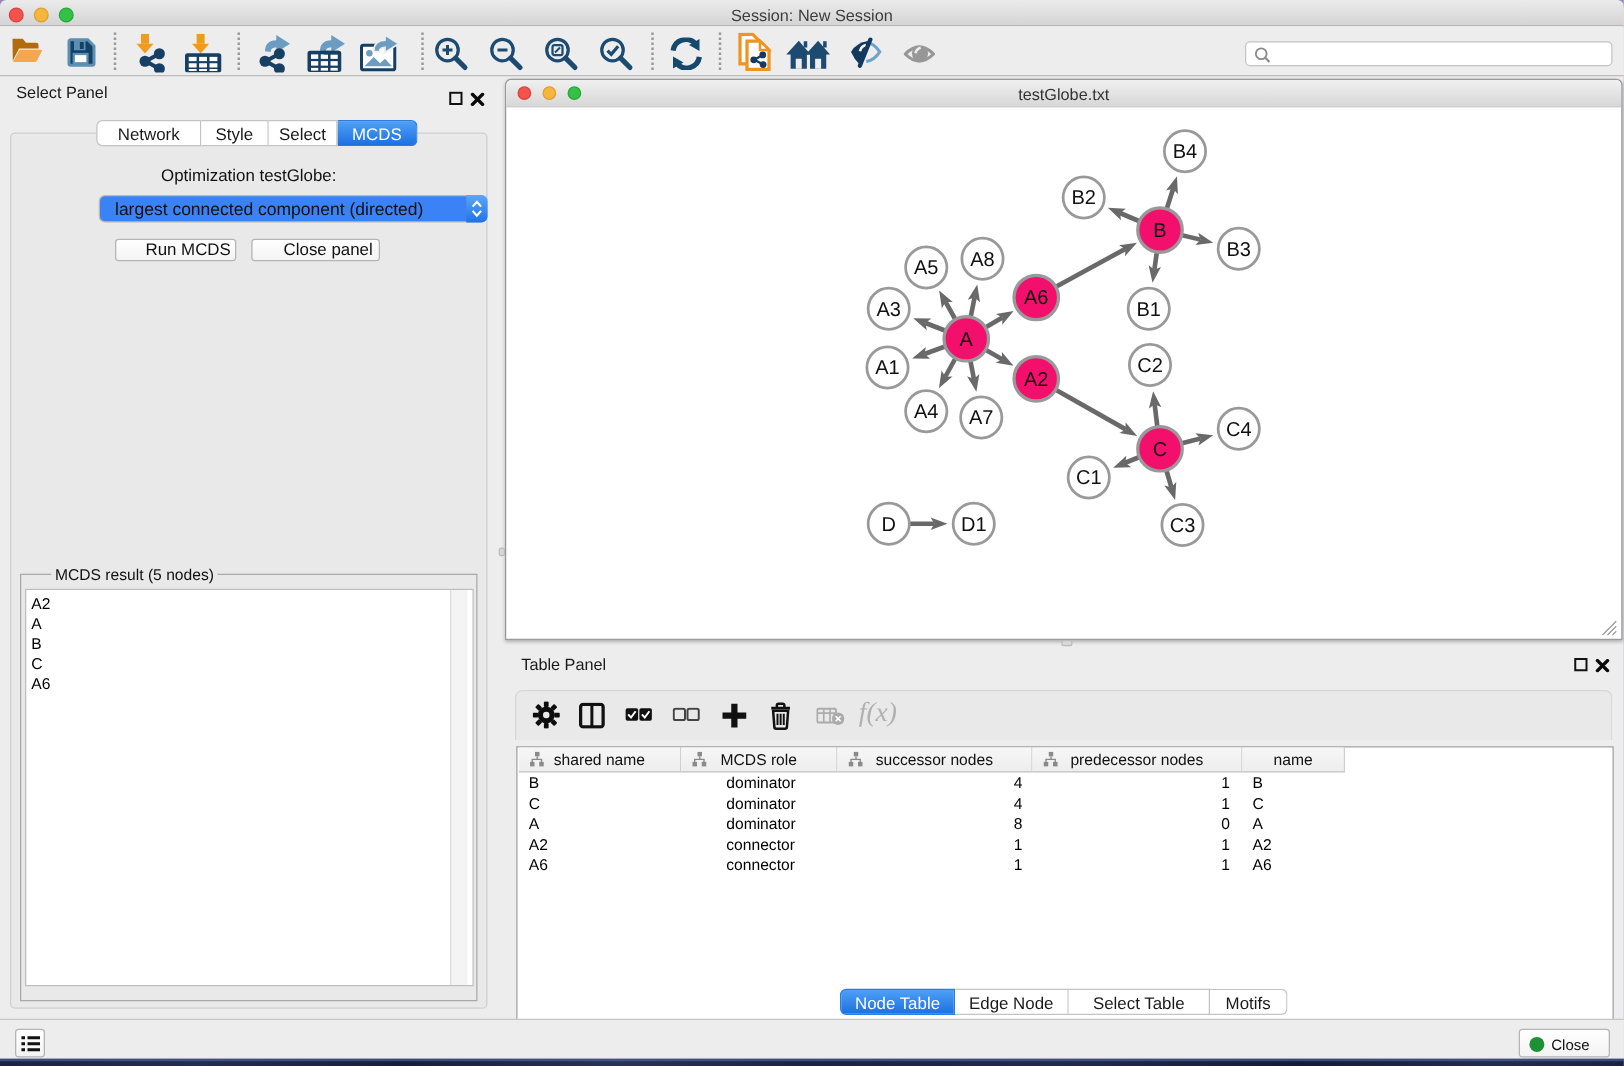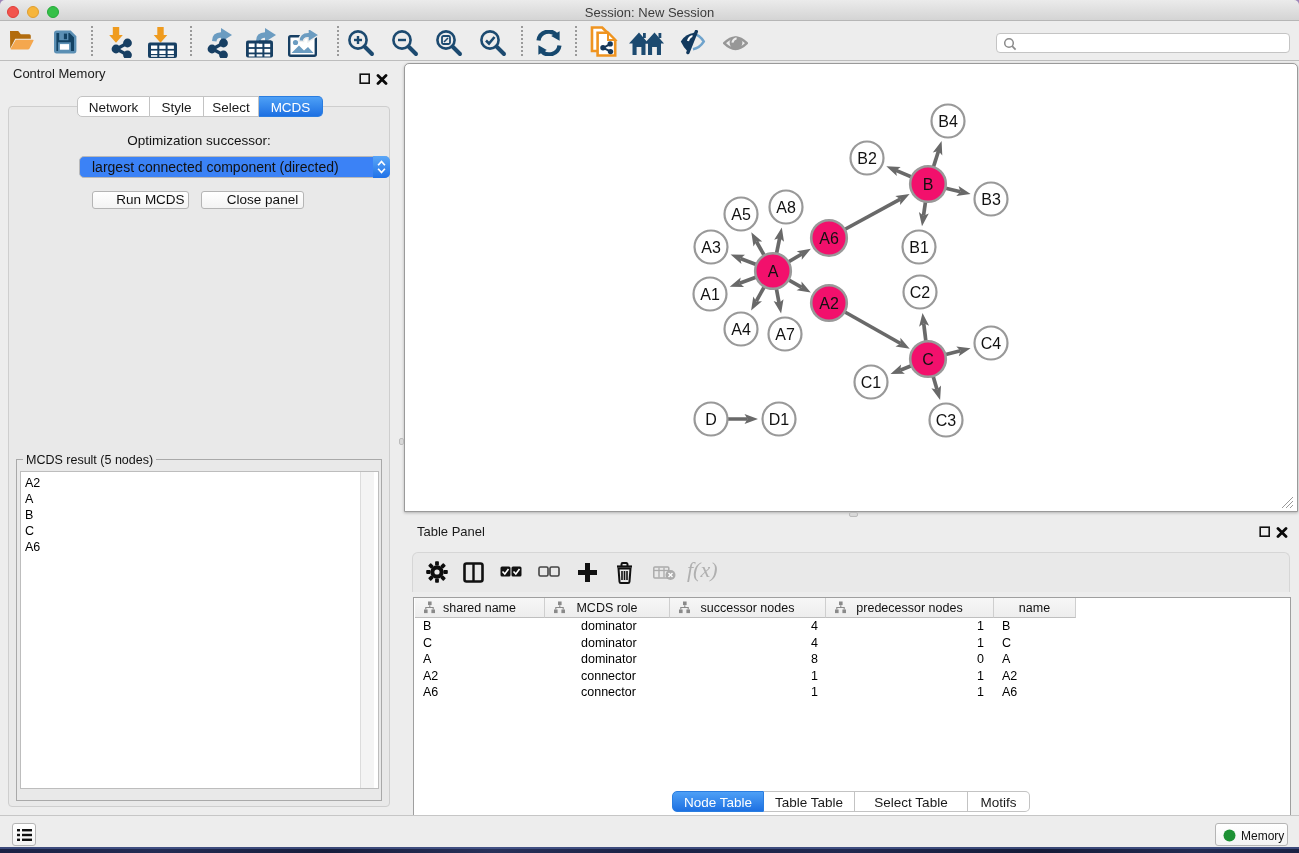--- a/index.html
+++ b/index.html
@@ -21,21 +21,21 @@
 .tabs { position:absolute; display:flex; }
 .tab { height:21px; line-height:21px; text-align:center; font-size:13.5px; background:#fff; border:1px solid #c3c3c3; border-left:none; color:#1a1a1a; padding:0; }
 .tab.first { border-left:1px solid #c3c3c3; border-radius:5px 0 0 5px; }
 .tab.last { border-radius:0 5px 5px 0; }
 .tab.sel { background:linear-gradient(#4ea0f6,#1d70e2); color:#fff; border-color:#2a7de0; }
 #opt-label { position:absolute; left:0; top:133px; width:398px; text-align:center; font-size:13.5px; color:#111; }
 #dropdown { position:absolute; left:43px; top:156px; width:311px; height:22px; background:#3b82f6; border:1px solid #b9b9b9; border-radius:5px; font-size:14px; color:#111; line-height:20px; padding-left:12px;margin-left:36px; }
 #dd-btn { position:absolute; right:-1px; top:-1px; width:17px; height:22px; border-radius:0 5px 5px 0; background:linear-gradient(#5ba7f7,#2072e8); }
 .btn { position:absolute; height:18px; background:linear-gradient(#ffffff,#f3f3f3); border:1px solid #b5b5b5; border-radius:3px; font-size:13.5px; color:#111; text-align:center; line-height:16px;padding-left:20px; }
 #fieldset { position:absolute; left:16px; top:459px; width:366px; height:342px; border:1px solid #a9a9a9; }
-#fs-legend { position:absolute; left:6px; top:-7px; background:#e9e9e9; padding:0 3px; font-size:12.5px; color:#111; }
+#fs-legend { position:absolute; left:24px; top:-7px; background:#e9e9e9; padding:0 3px; font-size:12.5px; color:#111; }
 #mcds-list { position:absolute; left:3px; top:11px; width:359px; height:318px; background:#fff; border:1px solid #bdbdbd; font-size:12.5px; color:#000; }
 #mcds-list .sb { position:absolute; right:4px; top:0; width:14px; height:100%; background:#f4f4f4; border-left:1px solid #dcdcdc; }
 #mcds-list div.it { padding-left:4px; height:16px; line-height:16px; }
 #mcds-list { padding-top:3px; }
 
 #gwin { position:absolute; left:404px; top:63px; width:894px; height:449px; background:#fff; border:1px solid #9a9a9a; border-radius:5px 5px 0 0; box-shadow:0 1px 3px rgba(0,0,0,.25); }
 #gtitle { position:absolute; left:0; top:0; width:100%; height:22px; background:linear-gradient(#f0f0f0,#d7d7d7); border-bottom:1px solid #b0b0b0; border-radius:5px 5px 0 0; }
 #gtitle .t { position:absolute; top:4px; width:100%; text-align:center; font-size:13px; color:#333; }
 
 #tp-title { position:absolute; left:417px; top:524px; font-size:13px; color:#1a1a1a; }
@@ -207,38 +207,38 @@
     <path d="M9.4 9.6 Q10.2 5.9 13.6 5.2" fill="none" stroke="#ededed" stroke-width="2.1"></path>
   </svg>
   <div id="search">
     <svg style="position:absolute;left:6px;top:3px" width="14" height="14" viewBox="0 0 14 14">
       <circle cx="6" cy="6" r="4.3" fill="none" stroke="#8a8a8a" stroke-width="1.5"></circle>
       <line x1="9.2" y1="9.2" x2="12.6" y2="12.6" stroke="#8a8a8a" stroke-width="1.7"></line>
     </svg>
   </div>
 </div>
 
-<div id="cp-title">Control Memory</div>
+<div id="cp-title">Select Panel</div>
 <svg class="abs" style="left:359px;top:73px" width="12" height="12" viewBox="0 0 12 12">
     <rect x="1.2" y="1.2" width="9" height="9" fill="none" stroke="#111" stroke-width="1.6"></rect>
   </svg>
 <svg class="abs" style="left:376px;top:74px" width="12" height="11" viewBox="0 0 12 11">
     <g stroke="#0a0a0a" stroke-width="2.8" stroke-linecap="round">
       <line x1="2" y1="1.5" x2="10" y2="9.5"></line>
       <line x1="10" y1="1.5" x2="2" y2="9.5"></line>
     </g>
   </svg>
 <div id="cp-panel"></div>
 <div class="tabs" style="left:77px;top:96px">
-  <div class="tab first" style="width:73px">Network</div>
+  <div class="tab first" style="width:84px">Network</div>
   <div class="tab" style="width:54px">Style</div>
   <div class="tab" style="width:55px">Select</div>
   <div class="tab last sel" style="width:64px">MCDS</div>
 </div>
-<div id="opt-label">Optimization successor:</div>
+<div id="opt-label">Optimization testGlobe:</div>
 <div id="dropdown">largest connected component (directed)
   <div id="dd-btn">
       <svg style="position:absolute;left:3px;top:4px" width="11" height="14" viewBox="0 0 13 16">
     <path d="M2.5 6 L6.5 1.5 L10.5 6" fill="none" stroke="#fff" stroke-width="2"></path>
     <path d="M2.5 10 L6.5 14.5 L10.5 10" fill="none" stroke="#fff" stroke-width="2"></path>
       </svg>
   </div>
 </div>
 <div class="btn" style="left:92px;top:191px;width:97px;">Run MCDS</div>
 <div class="btn" style="left:201px;top:191px;width:103px;">Close panel</div>
@@ -248,20 +248,26 @@
     <div class="it">A2</div>
       <div class="it">A</div>
       <div class="it">B</div>
       <div class="it">C</div>
       <div class="it">A6</div>
     <div class="sb"></div>
   </div>
 </div>
 
 <div id="gwin">
+  <div id="gtitle">
+    <div class="tl" style="left:9px;top:5px;width:11px;height:11px;background:#f2544d;border:1px solid #e03e38;"></div>
+    <div class="tl" style="left:29px;top:5px;width:11px;height:11px;background:#f6b53b;border:1px solid #e09e2f;"></div>
+    <div class="tl" style="left:49px;top:5px;width:11px;height:11px;background:#35c048;border:1px solid #24a939;"></div>
+    <div class="t">testGlobe.txt</div>
+  </div>
   <svg style="position:absolute;left:0;top:23px" width="892" height="426" viewBox="0 0 892 426">
 <g stroke="#696969" stroke-width="3.7">
 <line x1="368" y1="184" x2="334.6" y2="196.2"></line>
 <line x1="368" y1="184" x2="335.4" y2="171.4"></line>
 <line x1="368" y1="184" x2="351.2" y2="214.4"></line>
 <line x1="368" y1="184" x2="351.4" y2="154.5"></line>
 <line x1="368" y1="184" x2="374.1" y2="216.1"></line>
 <line x1="368" y1="184" x2="374.7" y2="150.9"></line>
 <line x1="368" y1="184" x2="396.9" y2="167.0"></line>
 <line x1="368" y1="184" x2="396.7" y2="200.4"></line>
@@ -502,21 +508,21 @@
 <div class="row" style="position:absolute;left:0;top:86.0px;width:100%;height:16.5px;">
 <div style="left:9px;">A6</div>
 <div style="left:167px;">connector</div>
 <div style="left:256px;width:148px;text-align:right;">1</div>
 <div style="left:412px;width:158px;text-align:right;">1</div>
 <div style="left:588px;">A6</div>
 </div>
   </div>
 <div class="tabs" style="left:672px;top:791px">
   <div class="tab first sel" style="width:92px">Node Table</div>
-  <div class="tab" style="width:91px">Table Table</div>
+  <div class="tab" style="width:91px">Edge Node</div>
   <div class="tab" style="width:113px">Select Table</div>
   <div class="tab last" style="width:62px">Motifs</div>
 </div>
 
 <div id="statusbar">
   <div class="btn" style="left:12px;top:7px;width:24px;height:23px;">
     <svg style="position:absolute;left:4px;top:4px" width="15" height="14" viewBox="0 0 15 14">
       <g fill="#111">
           <rect x="0" y="1" width="3" height="2.4"></rect>
           <rect x="5" y="1" width="10" height="2.4"></rect>
@@ -524,16 +530,16 @@
           <rect x="5" y="5.8" width="10" height="2.4"></rect>
       <rect x="0" y="10.6" width="3" height="2.4"></rect>
           <rect x="5" y="10.6" width="10" height="2.4"></rect>
         </g>
     </svg>
   </div>
   <div class="btn" style="left:1215px;top:7px;width:73px;height:23px;">
     <svg style="position:absolute;left:7px;top:5px" width="13" height="13" viewBox="0 0 13 13">
         <circle cx="6.5" cy="6.5" r="6" fill="#1d9134"></circle>
       </svg>
-    <span style="position:absolute;left:25px;top:4px;font-size:12px;color:#111;">Memory</span>
+    <span style="position:absolute;left:25px;top:4px;font-size:12px;color:#111;">Close</span>
   </div>
 </div>
 <div id="deskstrip"></div>
 
 </body></html>

